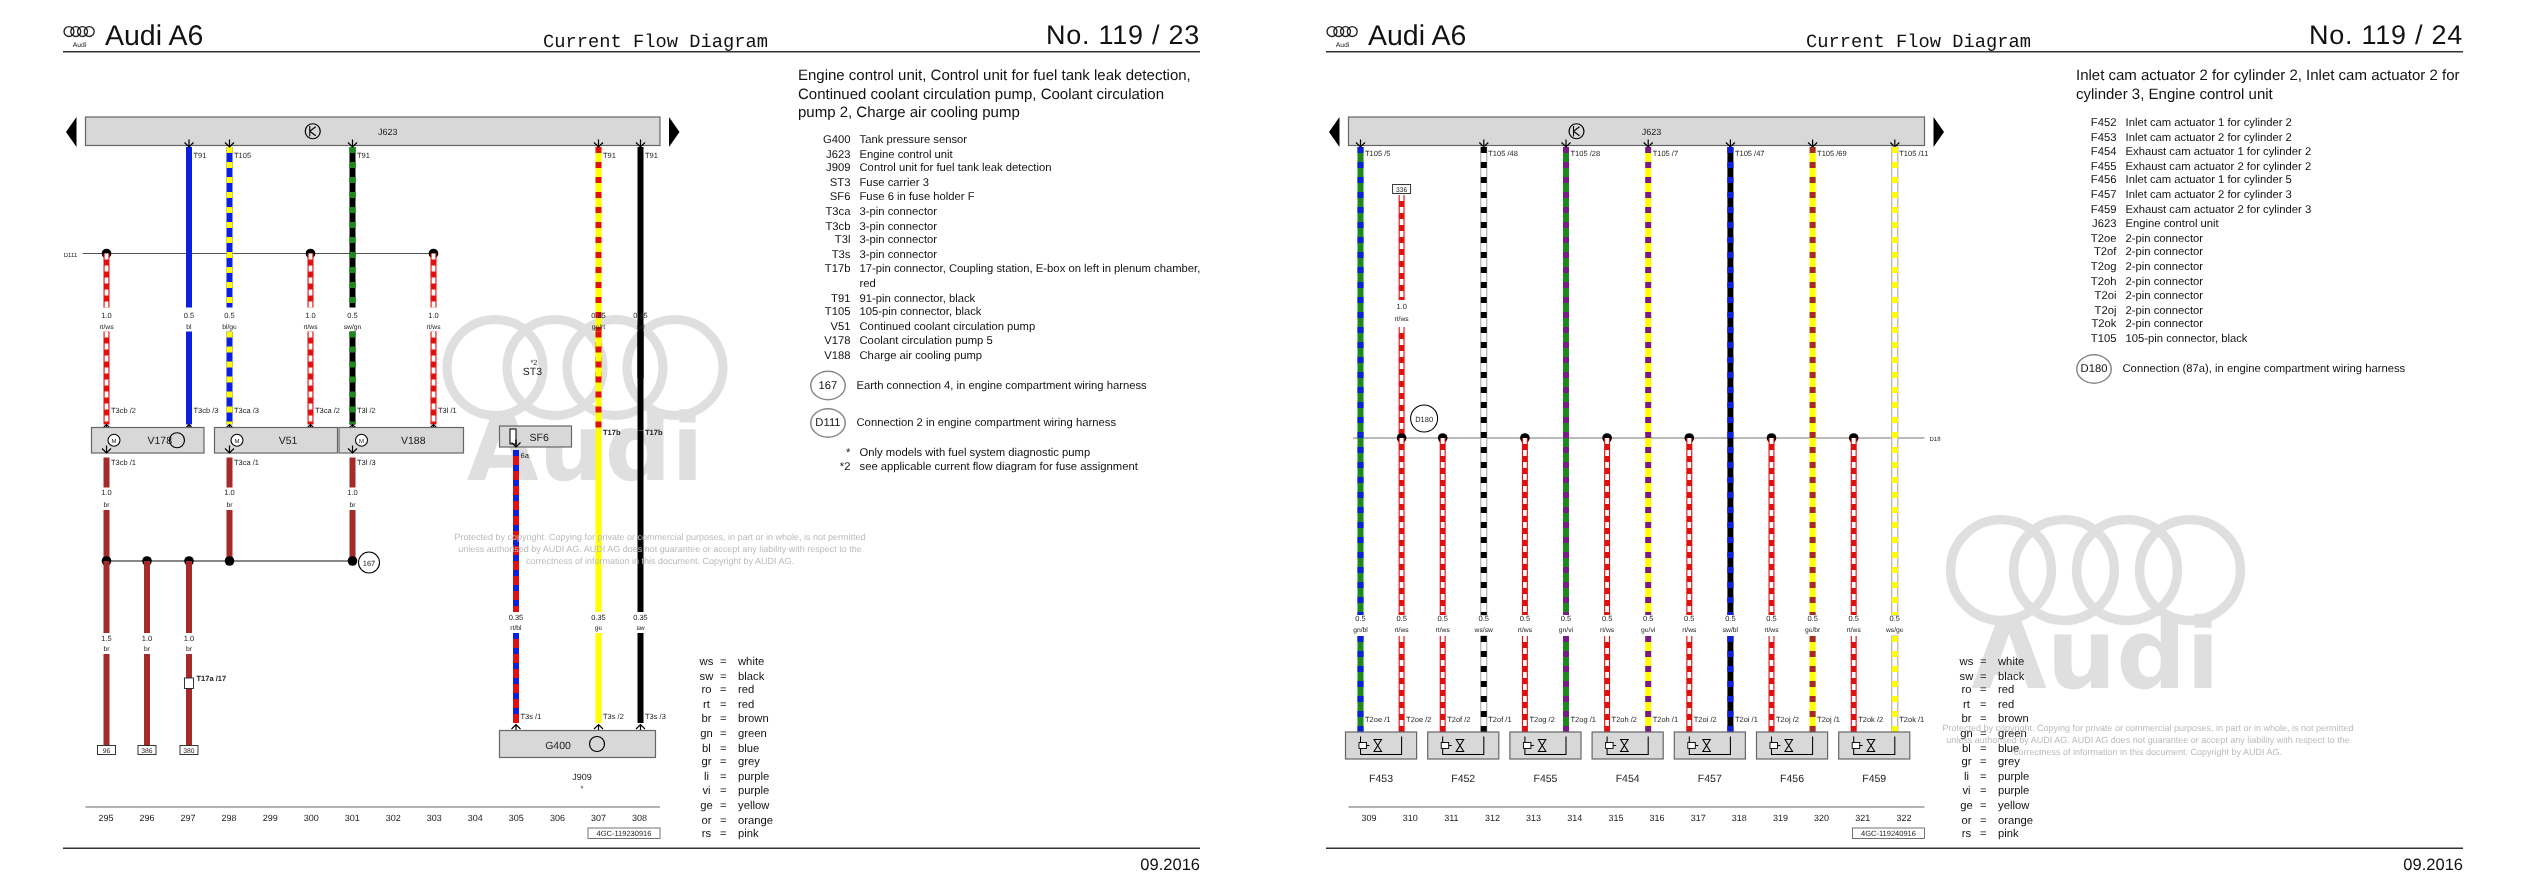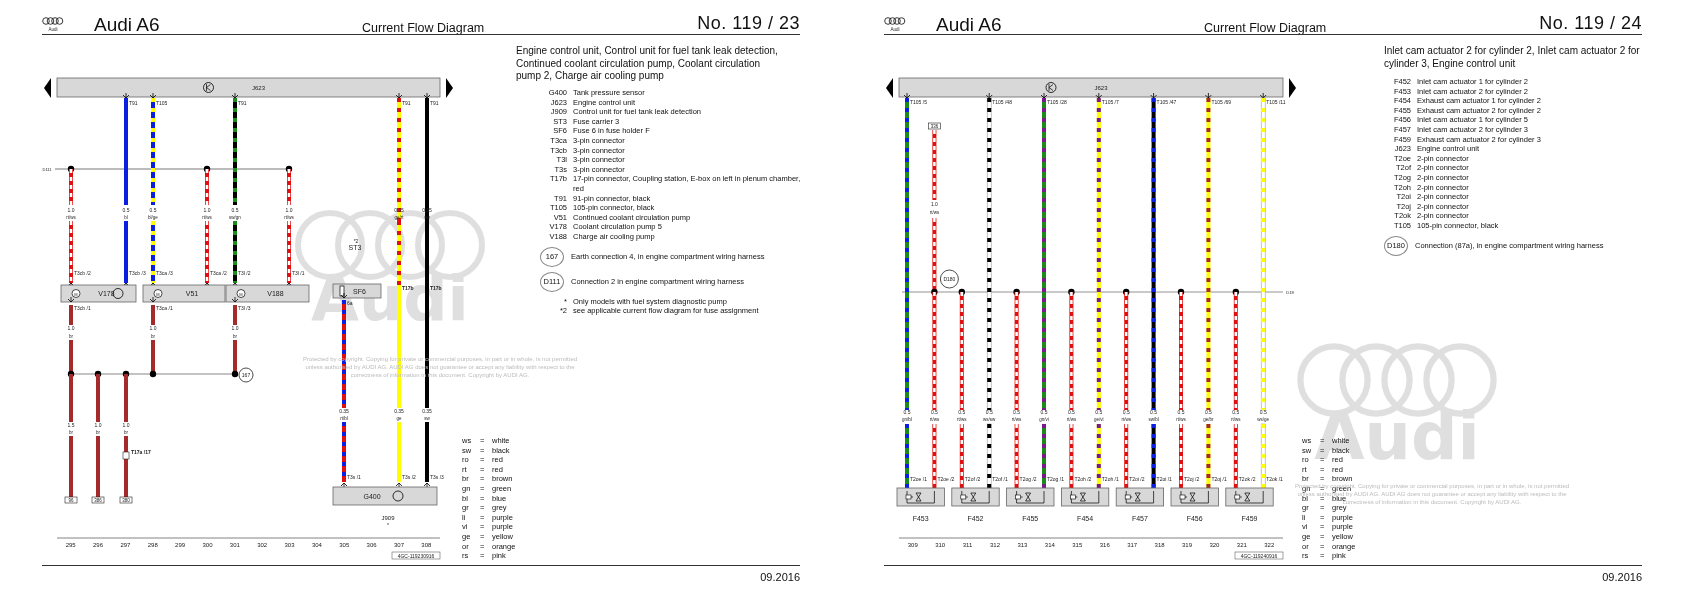--- a/index.html
+++ b/index.html
@@ -1,35 +1,35 @@
 <!DOCTYPE html>
 <html><head>
 <meta charset="utf-8">
 <style>
   html,body{margin:0;padding:0;background:#fff;}
   body{width:1684px;height:596px;position:relative;overflow:hidden;font-family:"Liberation Sans",sans-serif;color:#111;}
   .page{position:absolute;top:0;width:842px;height:596px;}
   #p1{left:0;} #p2{left:842px;}
   .hdr-logo{position:absolute;left:42px;top:16px;width:22px;height:16px;}
-  .hdr-model{position:absolute;left:70px;top:14px;font-size:19px;margin-left:24px;}
-  .hdr-title{position:absolute;left:362px;top:21px;font-size:12.5px;}
+  .hdr-model{position:absolute;left:70px;top:14px;font-size:19px;}
+  .hdr-title{position:absolute;left:362px;top:21px;font-size:12.5px;font-family:Liberation Mono, monospace;}
   .hdr-no{position:absolute;right:42px;top:13px;font-size:18px;letter-spacing:0.5px;}
   .hdr-line{position:absolute;left:42px;right:42px;top:34px;height:1px;background:#333;}
   .foot-line{position:absolute;left:42px;right:42px;top:565px;height:1px;background:#333;}
   .foot-date{position:absolute;right:42px;top:571px;font-size:11px;}
-  .desc-title{position:absolute;left:516px;top:45px;width:270px;font-size:10px;line-height:12.5px;}
+  .desc-title{position:absolute;left:532px;top:45px;width:270px;font-size:10px;line-height:12.5px;}
   .legend{position:absolute;left:540px;font-size:7.5px;line-height:9.6px;}
   .legend .row{display:flex;}
   .legend .code{width:27px;text-align:right;padding-right:6px;}
   .legend .txt{width:240px;}
   .circ-row{display:flex;align-items:center;margin:5px 0;}
   .circ{display:inline-block;border:1px solid #888;border-radius:50%;width:22px;height:18px;line-height:18px;text-align:center;font-size:7.5px;margin-right:7px;}
   .colors{position:absolute;font-size:7.5px;line-height:9.6px;}
   .colors .row{display:flex;}
-  .colors .a{width:18px;} .colors .e{width:12px;}
+  .colors .a{width:18px;text-align:center;} .colors .e{width:12px;}
   .diagram{position:absolute;left:0;top:0;}
   .watermark{position:absolute;font-size:6px;color:#bbb;text-align:center;line-height:8px;}
 </style>
 </head>
 <body>
 
 <div class="page" id="p1">
   <svg class="hdr-logo" viewBox="0 0 22 16">
     <g fill="none" stroke="#222" stroke-width="0.9">
         <circle cx="4" cy="5" r="3.3"></circle>

